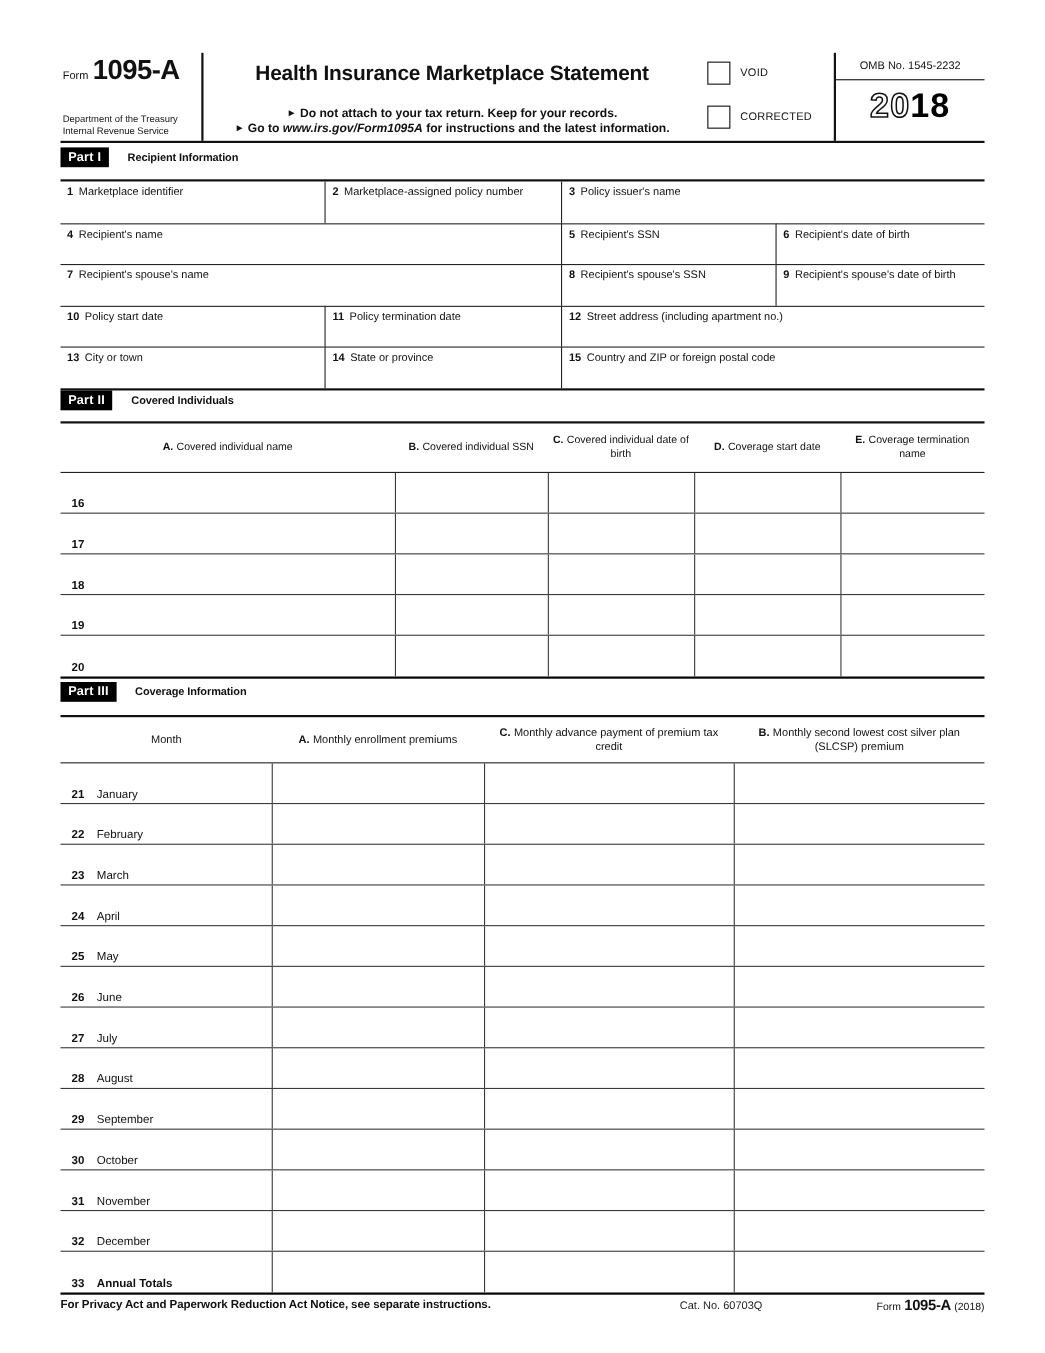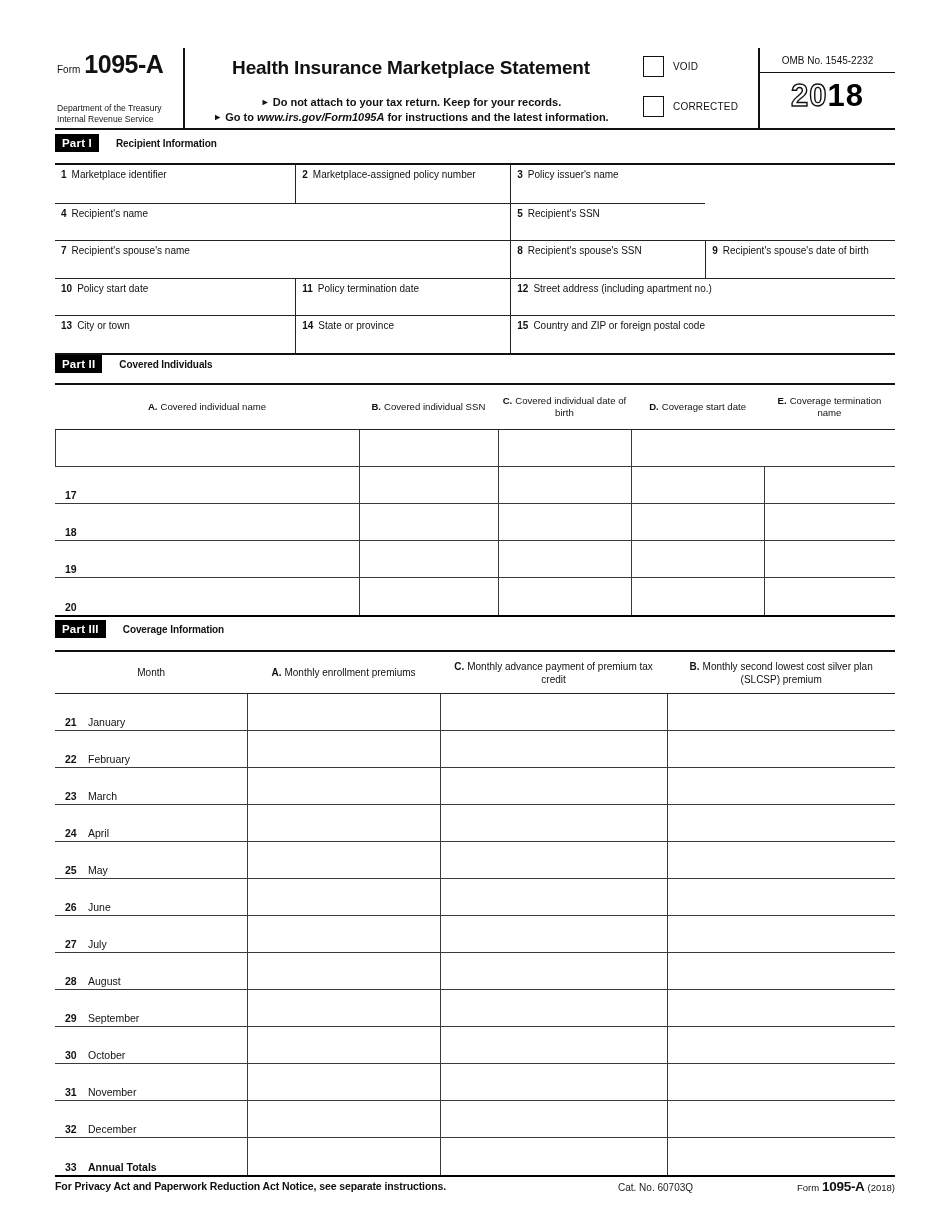--- a/index.html
+++ b/index.html
@@ -148,20 +148,21 @@
     <span class="sect-title">Recipient Information</span>
   </div>
 
   <div class="p1">
     <div class="p1c"><span class="fno">1</span><span>Marketplace identifier</span></div>
     <div class="p1c bl"><span class="fno">2</span><span>Marketplace-assigned policy number</span></div>
     <div class="p1c bl s2"><span class="fno">3</span><span>Policy issuer's name</span></div>
 
     <div class="p1c bt s2"><span class="fno">4</span><span>Recipient's name</span></div>
     <div class="p1c bt bl"><span class="fno">5</span><span>Recipient's SSN</span></div>
+    <div class="p1c bt bl"><span class="fno">6</span><span>Recipient's date of birth</span></div>
 
     <div class="p1c bt s2"><span class="fno">7</span><span>Recipient's spouse's name</span></div>
     <div class="p1c bt bl"><span class="fno">8</span><span>Recipient's spouse's SSN</span></div>
     <div class="p1c bt bl"><span class="fno">9</span><span>Recipient's spouse's date of birth</span></div>
 
     <div class="p1c bt"><span class="fno">10</span><span>Policy start date</span></div>
     <div class="p1c bt bl"><span class="fno">11</span><span>Policy termination date</span></div>
     <div class="p1c bt bl s2"><span class="fno">12</span><span>Street address (including apartment no.)</span></div>
 
     <div class="p1c bt"><span class="fno">13</span><span>City or town</span></div>
@@ -187,20 +188,23 @@
         </div>
       <div class="th blr">
           <div><span class="thp">D.</span><span>Coverage start date</span></div>
         </div>
       <div class="th blr">
           <div><span class="thp">E.</span><span>Coverage termination name</span></div>
         </div>
     </div>
     <div>
         <div class="p2-row p2cols">
+          <div class="p2c">
+            <span class="rnum">16</span>
+          </div>
           <div class="p2c blr"></div>
           <div class="p2c blr"></div>
           <div class="p2c blr"></div>
           <div class="p2c blr"></div>
         </div>
         <div class="p2-row p2cols">
           <div class="p2c">
             <span class="rnum">17</span>
           </div>
           <div class="p2c blr"></div>

